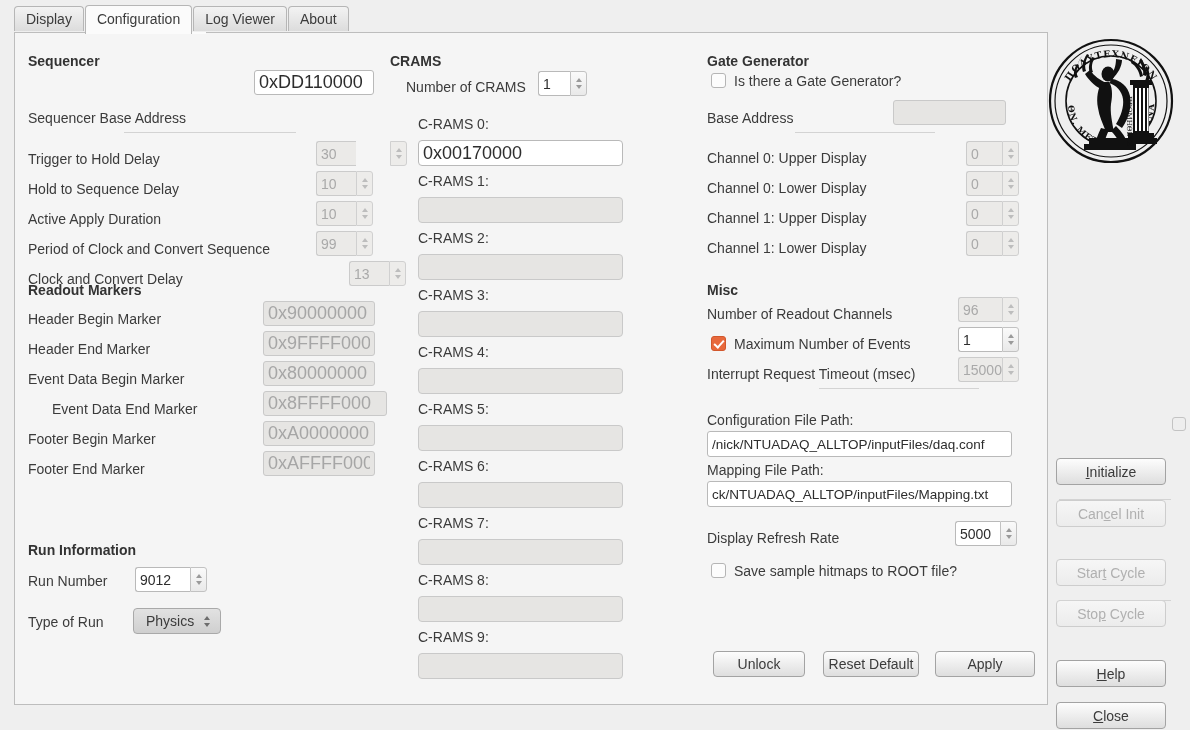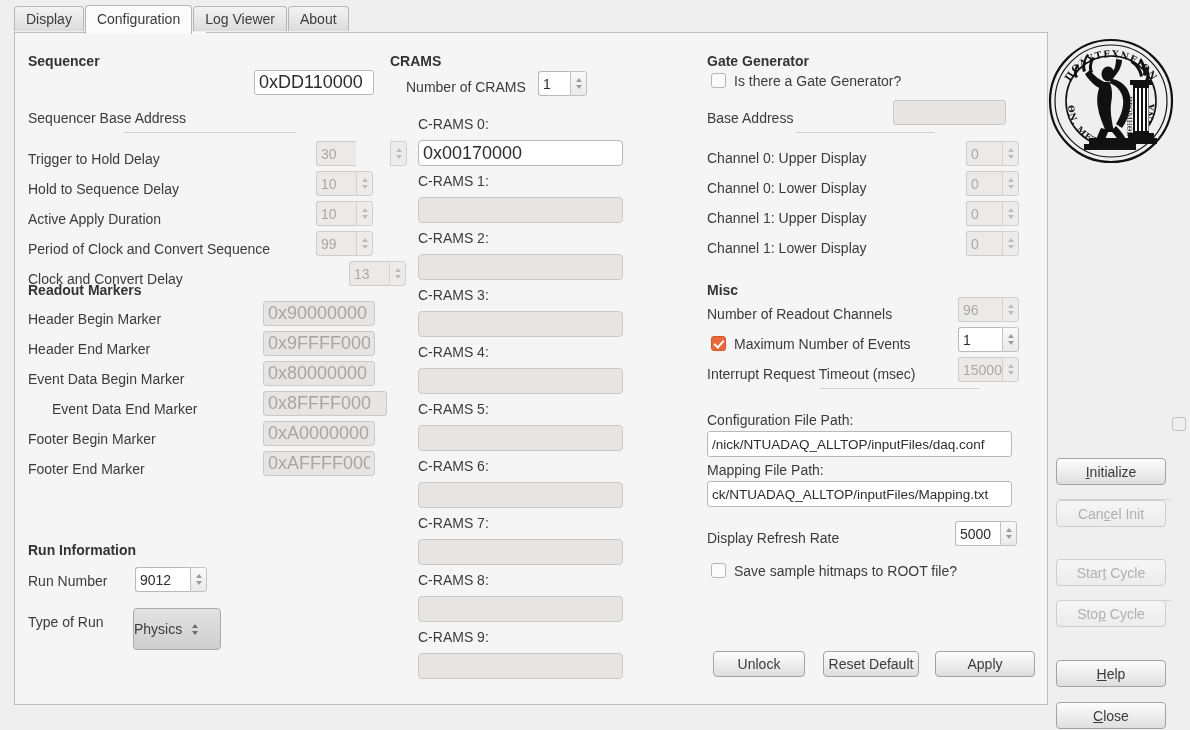--- a/index.html
+++ b/index.html
@@ -70,24 +70,24 @@
   }
   .spin.dis .sb{background:#edecea;border-color:#d0d0d0;}
   .sb i{display:block;width:0;height:0;border-left:3px solid transparent;border-right:3px solid transparent;}
   .sb i.up{border-bottom:4px solid #9a9a9a;margin-bottom:3px;}
   .sb i.dn{border-top:4px solid #9a9a9a;}
   .spin.dis .sb i.up{border-bottom-color:#bdbdbd;}
   .spin.dis .sb i.dn{border-top-color:#bdbdbd;}
 
   
   .combo{
-    display:inline-flex;align-items:center;height:42px;box-sizing:border-box;
+    display:inline-flex;align-items:center;height:26px;box-sizing:border-box;
     border:1px solid #a9a9a9;border-radius:4px;
     background:linear-gradient(to bottom,#e2e2e2,#cfcfcf);
-    padding:0 4px 0 0;font-size:14px;color:#3b3b3b;
+    padding:0 4px 0 12px;font-size:14px;color:#3b3b3b;
   }
   .combo .arrows{display:flex;flex-direction:column;align-items:center;margin-left:10px;}
   .combo .arrows i{display:block;width:0;height:0;border-left:3px solid transparent;border-right:3px solid transparent;}
   .combo .arrows i.up{border-bottom:4px solid #6d6d6d;margin-bottom:3px;}
   .combo .arrows i.dn{border-top:4px solid #6d6d6d;}
 
   
   .cb{width:15px;height:15px;box-sizing:border-box;border:1px solid #b5b5b5;border-radius:3px;background:#fcfcfc;display:inline-block;vertical-align:middle;}
   .cb.on{background:#e8693c;border-color:#d2572c;position:relative;}
   .cb.on::after{

